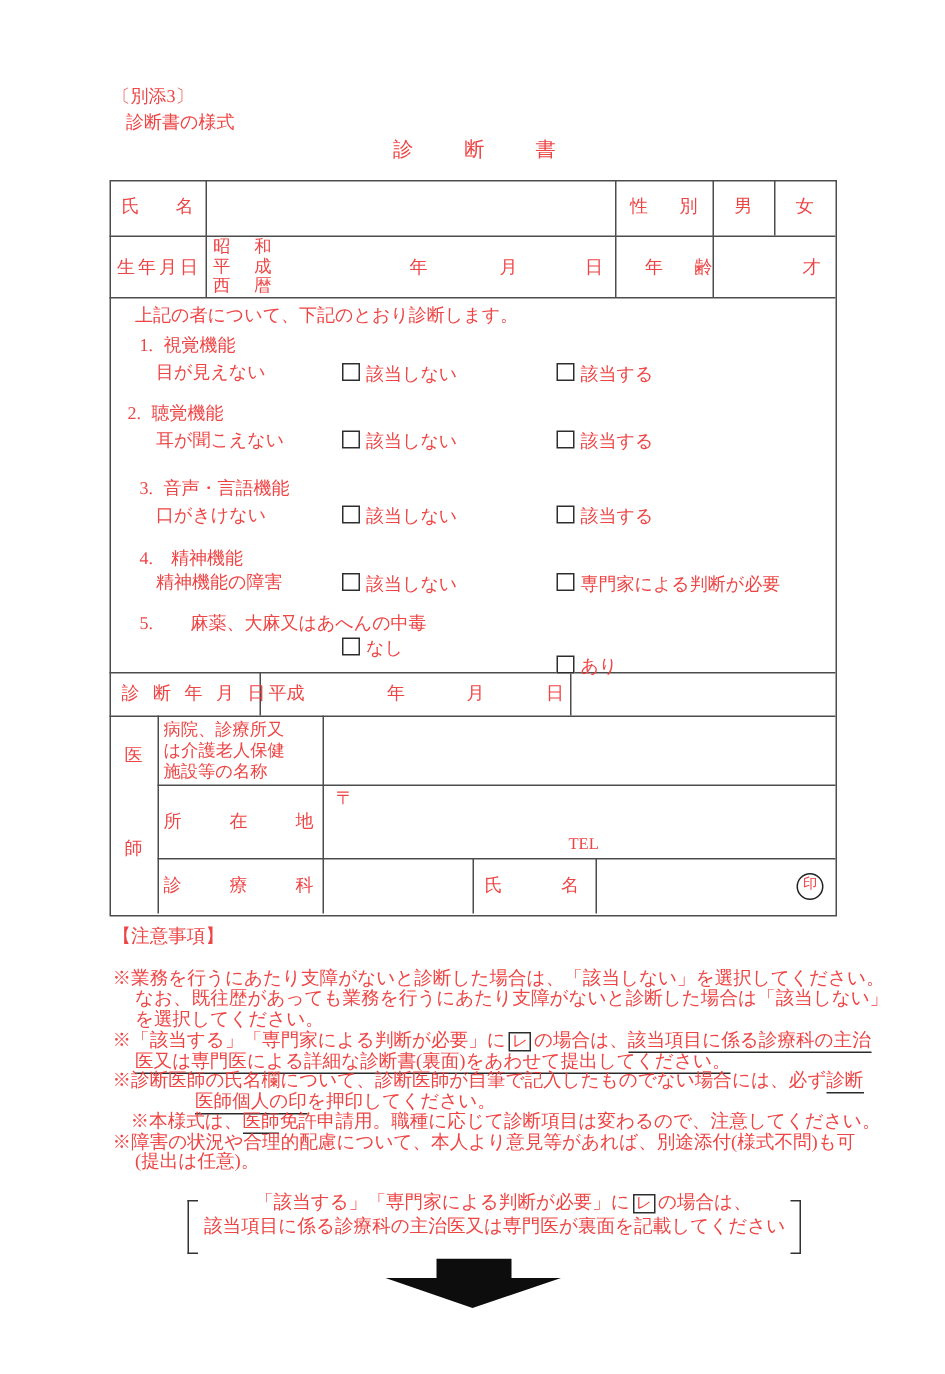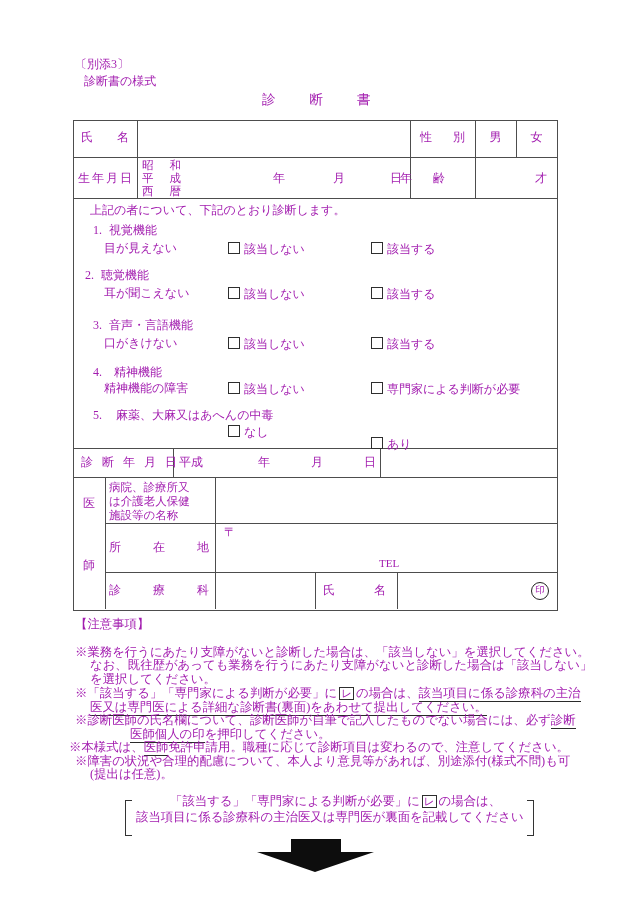--- a/index.html
+++ b/index.html
@@ -1,19 +1,19 @@
 <!DOCTYPE html>
 <html lang="ja"><head>
 <meta charset="utf-8">
 <style>
   html,body{margin:0;padding:0;background:#fff;}
   #page{
     position:relative; width:630px; height:916px; background:#ffffff;
     font-family:"Liberation Serif","DejaVu Serif",serif;
-    color:#a21caf; font-size:12px; overflow:hidden;
+    color:#ef4444; font-size:12px; overflow:hidden;
   }
   .t{position:absolute; white-space:nowrap; line-height:1.15;}
   .jl{position:absolute; text-align:justify; text-align-last:justify; text-justify:inter-character; line-height:1.15;}
   .ctr{text-align:center;}
   .hl{position:absolute; height:1px; background:#4d4d4d;}
   .vl{position:absolute; width:1px; background:#4d4d4d;}
   .box{position:absolute; border:1px solid #4d4d4d;}
   .cb{display:inline-block; width:10px; height:10px; border:1px solid #2e2e2e; margin-right:4px; vertical-align:-1px; background:#fff;}
   .ul{border-bottom:1px solid #2a2a2a; padding-bottom:1px;}
   .boxed{display:inline-block; border:1px solid #2e2e2e; font-size:10.5px; line-height:11px; padding:0 1px; margin:0 2px; vertical-align:0;}
@@ -61,21 +61,21 @@
   <div class="t ctr" style="left:516px; top:131px; width:41px;">女</div>
 
   <div class="jl" style="left:78px; top:172px; width:54px;">生年月日</div>
   <div class="jl era" style="left:142px; top:159px; width:39px;">昭和</div>
   <div class="jl era" style="left:142px; top:172px; width:39px;">平成</div>
   <div class="jl era" style="left:142px; top:185px; width:39px;">西暦</div>
   <div class="t" style="left:273px; top:172px;">年</div>
   <div class="t" style="left:333px; top:172px;">月</div>
   <div class="t" style="left:390px; top:172px;">日</div>
   <div class="field" style="left:190px; top:158px; width:80px; height:39px;"></div>
-  <div class="jl" style="left:400px; top:172px; width:45px;">年齢</div>
+  <div class="jl" style="left:430px; top:172px; width:45px;">年齢</div>
   <div class="t" style="left:475px; top:172px; width:72px; text-align:right;">才</div>
   <div class="field" style="left:476px; top:158px; width:60px; height:39px;"></div>
 
   <div class="t" style="left:90px; top:204px;">上記の者について、下記のとおり診断します。</div>
 
   <div class="t" style="left:93px; top:224px;">
     <span>1.</span><span style="margin-left:7px;">視覚機能</span>
   </div>
   <div class="t" style="left:104px; top:242px;">目が見えない</div>
   <div class="t" style="left:228px; top:242px;">
@@ -112,21 +112,21 @@
   </div>
   <div class="t" style="left:104px; top:382px;">精神機能の障害</div>
   <div class="t" style="left:228px; top:382px;">
     <span class="cb"></span><span>該当しない</span>
   </div>
   <div class="t" style="left:371px; top:382px;">
     <span class="cb"></span><span>専門家による判断が必要</span>
   </div>
 
   <div class="t" style="left:93px; top:409px;">
-    <span>5.</span><span style="margin-left:14px;">麻薬、大麻又はあへんの中毒</span>
+    <span>5.</span><span style="margin-left:25px;">麻薬、大麻又はあへんの中毒</span>
   </div>
   <div class="t" style="left:228px; top:425px;">
     <span class="cb"></span><span>なし</span>
   </div>
   <div class="t" style="left:371px; top:437px;">
     <span class="cb"></span><span>あり</span>
   </div>
 
   <div class="jl" style="left:81px; top:456px; width:96px;">診断年月日</div>
   <div class="t" style="left:179px; top:456px;">平成</div>
@@ -173,21 +173,21 @@
     <span class="ul">医又は専門医による詳細な診断書(裏面)をあわせて提出してください。</span>
   </div>
 
   <div class="t nt" style="left:75px; top:713px;">
     <span>※診断医師の氏名欄について、診断医師が自筆で記入したものでない場合には、必ず</span><span class="ul">診断</span>
   </div>
   <div class="t nt" style="left:90px; top:727px;margin-left:40px;">
     <span class="ul">医師個人の印</span><span>を押印してください。</span>
   </div>
 
-  <div class="t nt" style="left:69px; top:740px;">
+  <div class="t nt" style="left:87px; top:740px;">
     <span>※本様式は、</span><span class="ul">医師</span><span>免許申請用。職種に応じて診断項目は変わるので、注意してください。</span>
   </div>
 
   <div class="t nt" style="left:75px; top:754px;">※障害の状況や合理的配慮について、本人より意見等があれば、別途添付(様式不問)も可</div>
   <div class="t nt" style="left:90px; top:767px;">(提出は任意)。</div>
 
   <div class="t nt" style="left:170px; top:794px;">
     <span>「該当する」「専門家による判断が必要」に</span><span class="boxed">レ</span><span>の場合は、</span>
   </div>
   <div class="t nt" style="left:136px; top:810px;">該当項目に係る診療科の主治医又は専門医が裏面を記載してください</div>

